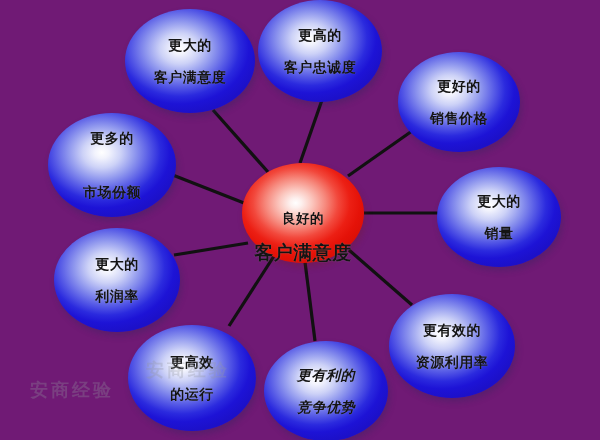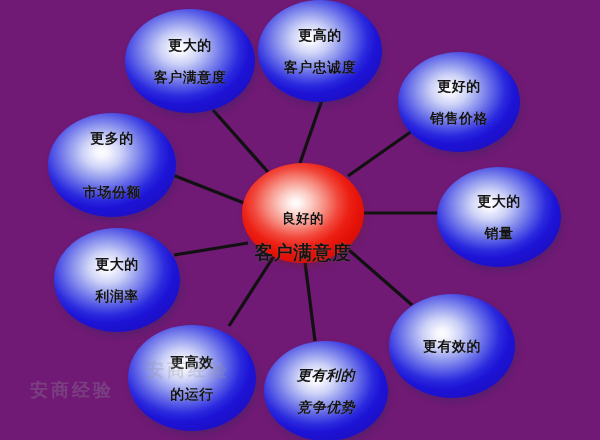--- a/index.html
+++ b/index.html
@@ -116,20 +116,21 @@
       <div class="node node-blue" style="left: 398px; top: 52px; width: 122px; height: 100px;">
         <div class="node-text node-line1">更好的</div>
         <div class="node-text node-line2">销售价格</div>
       </div>
       <div class="node node-blue" style="left: 437px; top: 167px; width: 124px; height: 100px;">
         <div class="node-text node-line1">更大的</div>
         <div class="node-text node-line2">销量</div>
       </div>
       <div class="node node-blue" style="left: 389px; top: 294px; width: 126px; height: 104px;">
         <div class="node-text node-line1">更有效的</div>
+        <div class="node-text node-line2">资源利用率</div>
       </div>
       <div class="node node-blue" style="left: 264px; top: 341px; width: 124px; height: 100px; font-style: italic;">
         <div class="node-text node-line1">更有利的</div>
         <div class="node-text node-line2">竞争优势</div>
       </div>
       <div class="node node-blue" style="left: 128px; top: 325px; width: 128px; height: 106px;">
         <div class="node-text node-line1">更高效</div>
         <div class="node-text node-line2">的运行</div>
       </div>
       <div class="node node-blue" style="left: 54px; top: 228px; width: 126px; height: 104px;">

